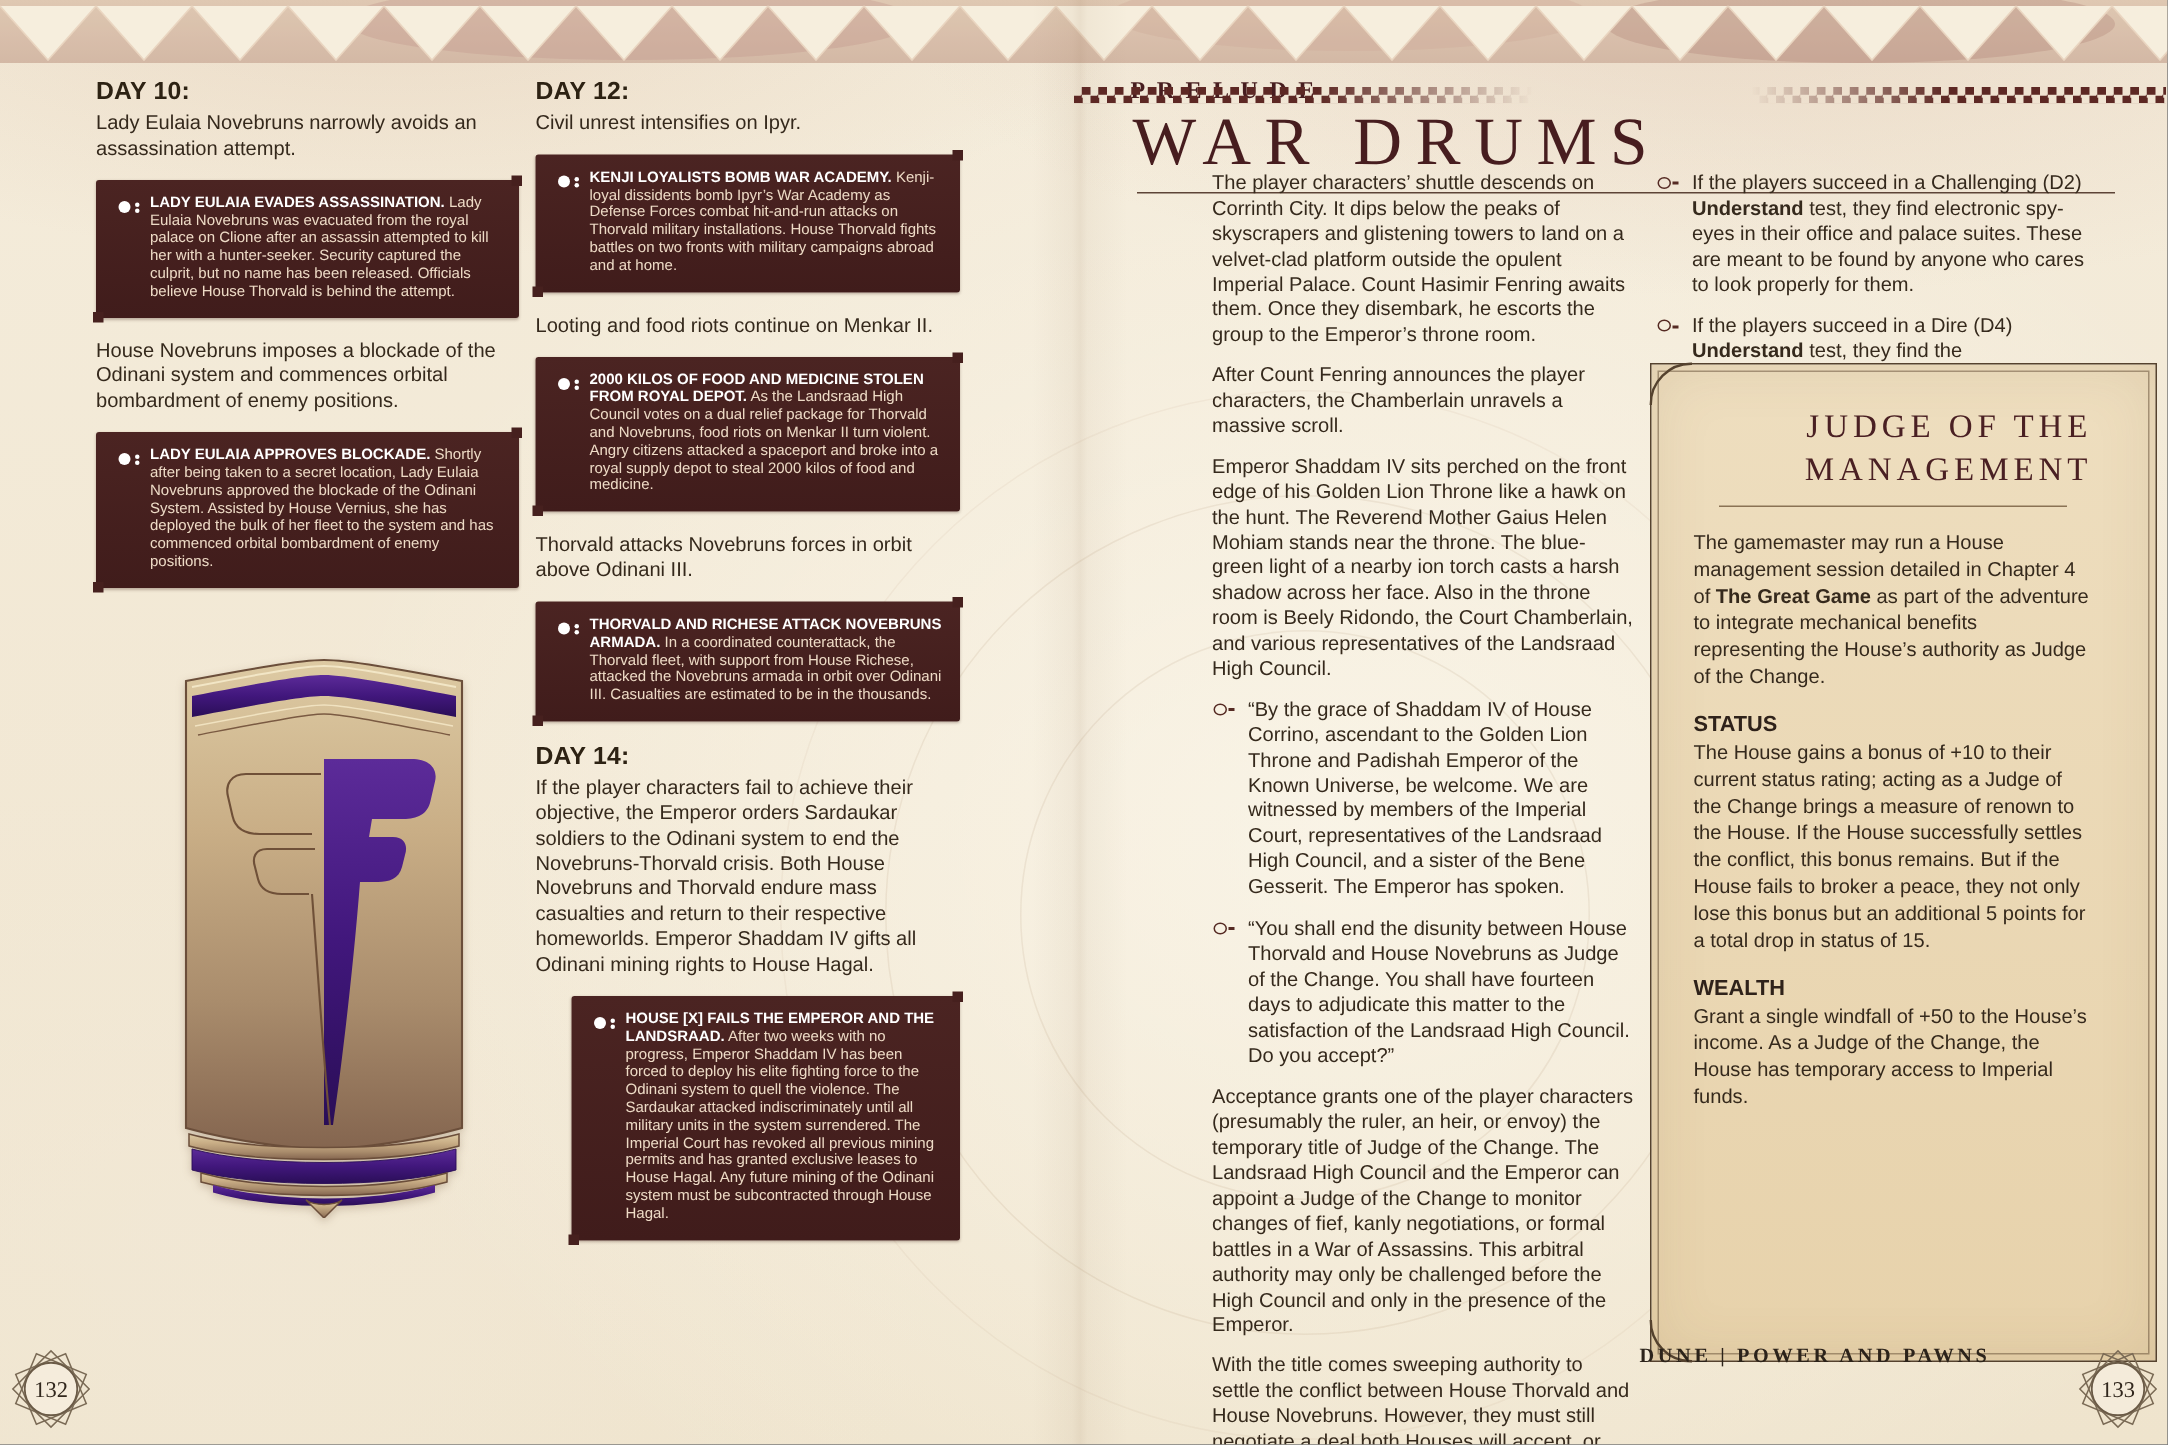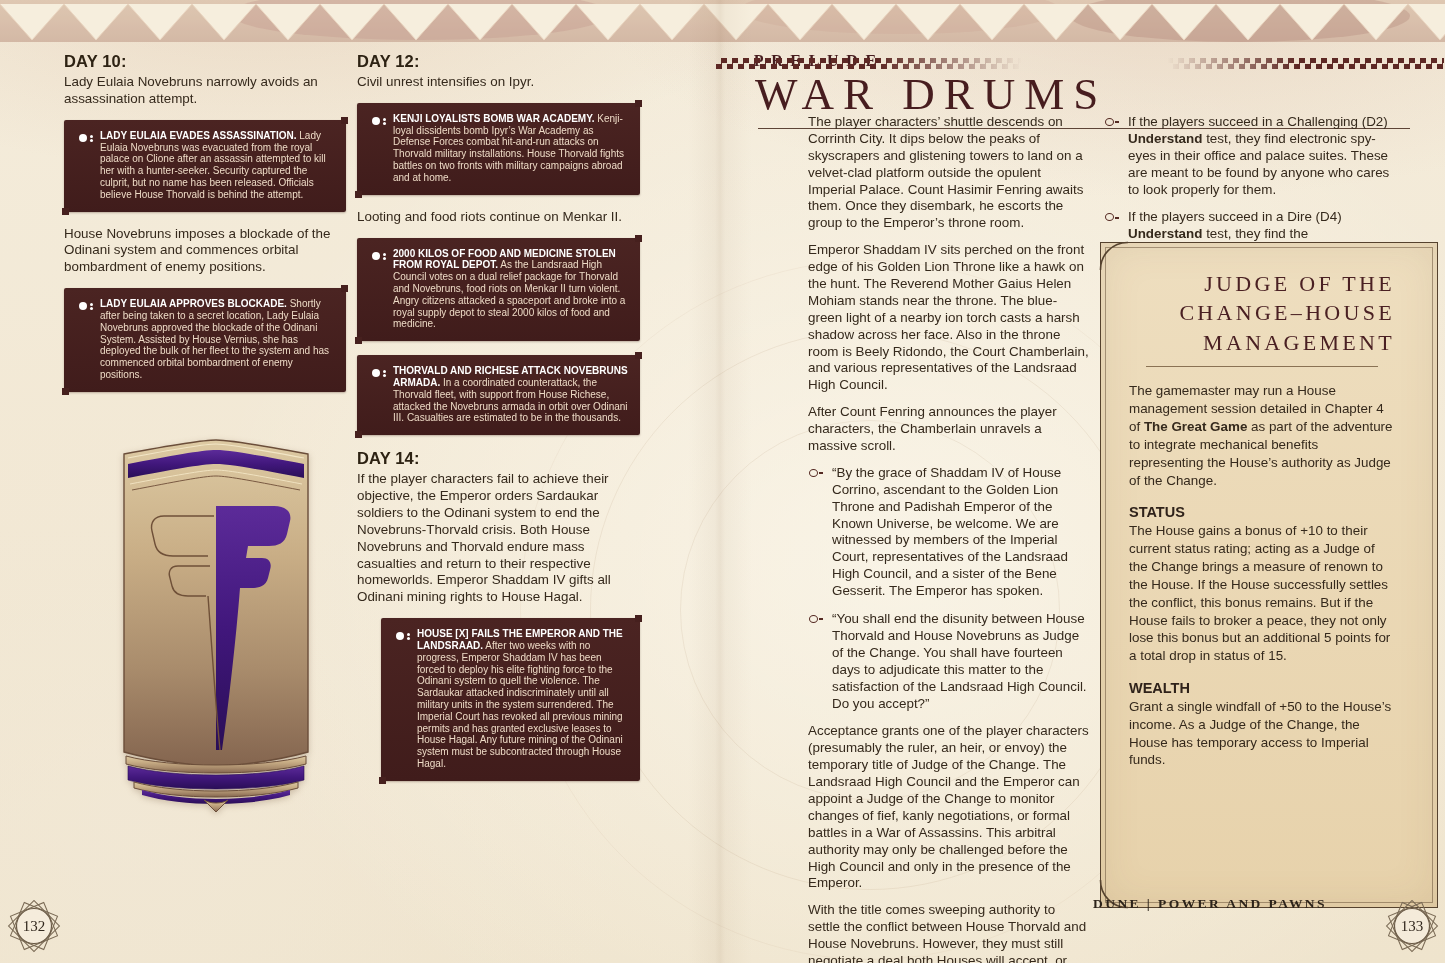--- a/index.html
+++ b/index.html
@@ -163,20 +163,21 @@
     </div>
 
     <p class="body">Looting and food riots continue on Menkar II.</p>
 
     <div class="news">
       <span class="news-icon"></span>
       <b>2000 KILOS OF FOOD AND MEDICINE STOLEN FROM ROYAL DEPOT.</b>
       <span>As the Landsraad High Council votes on a dual relief package for Thorvald and Novebruns, food riots on Menkar II turn violent. Angry citizens attacked a spaceport and broke into a royal supply depot to steal 2000 kilos of food and medicine.</span>
     </div>
 
+    <p class="body">Thorvald attacks Novebruns forces in orbit above Odinani III.</p>
 
     <div class="news">
       <span class="news-icon"></span>
       <b>THORVALD AND RICHESE ATTACK NOVEBRUNS ARMADA.</b>
       <span>In a coordinated counterattack, the Thorvald fleet, with support from House Richese, attacked the Novebruns armada in orbit over Odinani III. Casualties are estimated to be in the thousands.</span>
     </div>
 
     <h2 class="dayh">DAY 14:</h2>
     <p class="body">If the player characters fail to achieve their objective, the Emperor orders Sardaukar soldiers to the Odinani system to end the Novebruns-Thorvald crisis. Both House Novebruns and Thorvald endure mass casualties and return to their respective homeworlds. Emperor Shaddam IV gifts all Odinani mining rights to House Hagal.</p>
 
@@ -190,22 +191,22 @@
   <div id="rp-head">
     <div class="checker" id="checkL"></div>
     <div class="checker" id="checkR"></div>
     <div class="kicker">PRELUDE</div>
     <div class="title">WAR DRUMS</div>
     <hr class="headrule">
   </div>
 
   <div class="col" id="col3">
     <p class="body">The player characters’ shuttle descends on Corrinth City. It dips below the peaks of skyscrapers and glistening towers to land on a velvet-clad platform outside the opulent Imperial Palace. Count Hasimir Fenring awaits them. Once they disembark, he escorts the group to the Emperor’s throne room.</p>
+    <p class="body">After Count Fenring announces the player characters, the Chamberlain unravels a massive scroll.</p>
     <p class="body">Emperor Shaddam IV sits perched on the front edge of his Golden Lion Throne like a hawk on the hunt. The Reverend Mother Gaius Helen Mohiam stands near the throne. The blue-green light of a nearby ion torch casts a harsh shadow across her face. Also in the throne room is Beely Ridondo, the Court Chamberlain, and various representatives of the Landsraad High Council.</p>
-    <p class="body">After Count Fenring announces the player characters, the Chamberlain unravels a massive scroll.</p>
 
     <div class="obullet body">
       <span class="oicon"></span>
       <span>“By the grace of Shaddam IV of House Corrino, ascendant to the Golden Lion Throne and Padishah Emperor of the Known Universe, be welcome. We are witnessed by members of the Imperial Court, representatives of the Landsraad High Council, and a sister of the Bene Gesserit. The Emperor has spoken.</span>
     </div>
     <div class="obullet body">
       <span class="oicon"></span>
       <span>“You shall end the disunity between House Thorvald and House Novebruns as Judge of the Change. You shall have fourteen days to adjudicate this matter to the satisfaction of the Landsraad High Council. Do you accept?”</span>
     </div>
 
@@ -229,21 +230,20 @@
     <div class="inner-frame"></div>
     <svg class="corner" id="cornerTL" viewBox="0 0 30 30">
       <path d="M29,1.5 A27,27 0 0 0 1.5,29" fill="none" stroke="#55422e" stroke-width="1.6"></path>
     </svg>
     <svg class="corner" id="cornerBL" viewBox="0 0 30 30">
       <path d="M29,1.5 A27,27 0 0 0 1.5,29" fill="none" stroke="#55422e" stroke-width="1.6"></path>
     </svg>
     <div class="sb-content">
       <div class="sb-title">
         <div>JUDGE OF THE</div>
-        <div>CHANGE–HOUSE</div>
         <div>MANAGEMENT</div>
       </div>
       <hr class="sb-rule">
       <p class="sb-body">The gamemaster may run a House management session detailed in Chapter 4 of <b>The Great Game</b> as part of the adventure to integrate mechanical benefits representing the House’s authority as Judge of the Change.</p>
       <h3 class="sb-h">STATUS</h3>
       <p class="sb-body">The House gains a bonus of +10 to their current status rating; acting as a Judge of the Change brings a measure of renown to the House. If the House successfully settles the conflict, this bonus remains. But if the House fails to broker a peace, they not only lose this bonus but an additional 5 points for a total drop in status of 15.</p>
       <h3 class="sb-h">WEALTH</h3>
       <p class="sb-body">Grant a single windfall of +50 to the House’s income. As a Judge of the Change, the House has temporary access to Imperial funds.</p>
     </div>
   </div>

